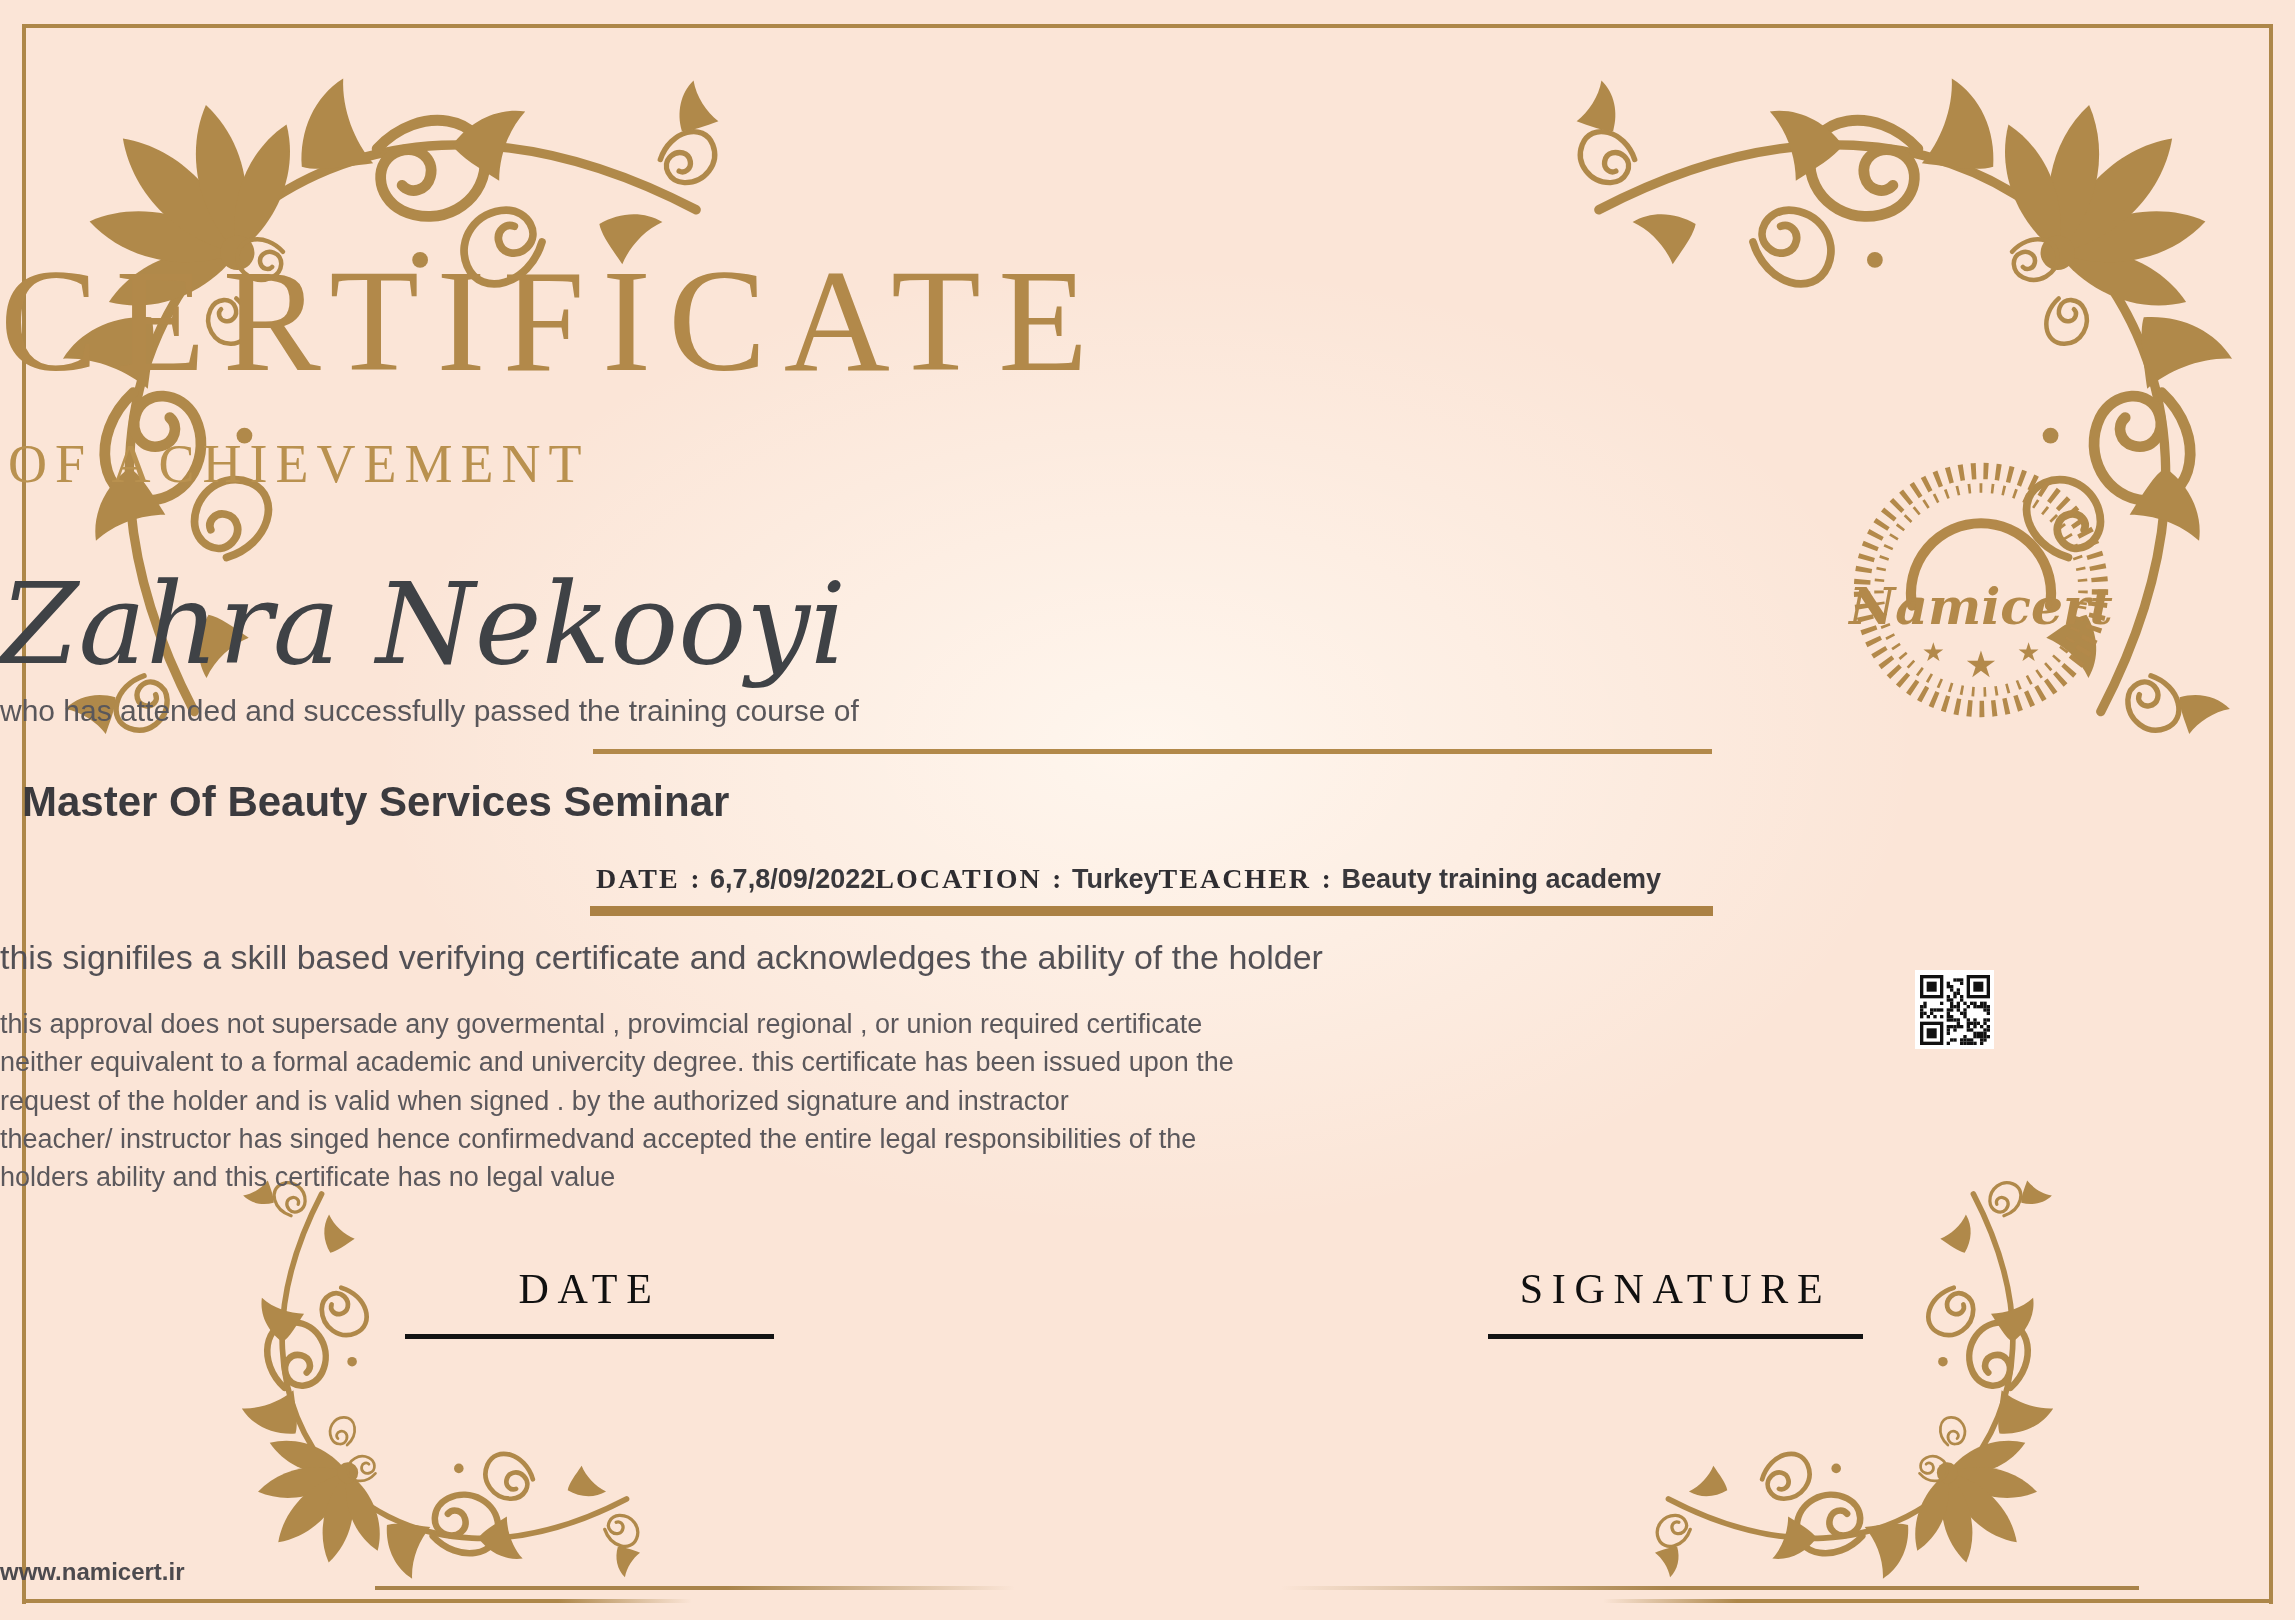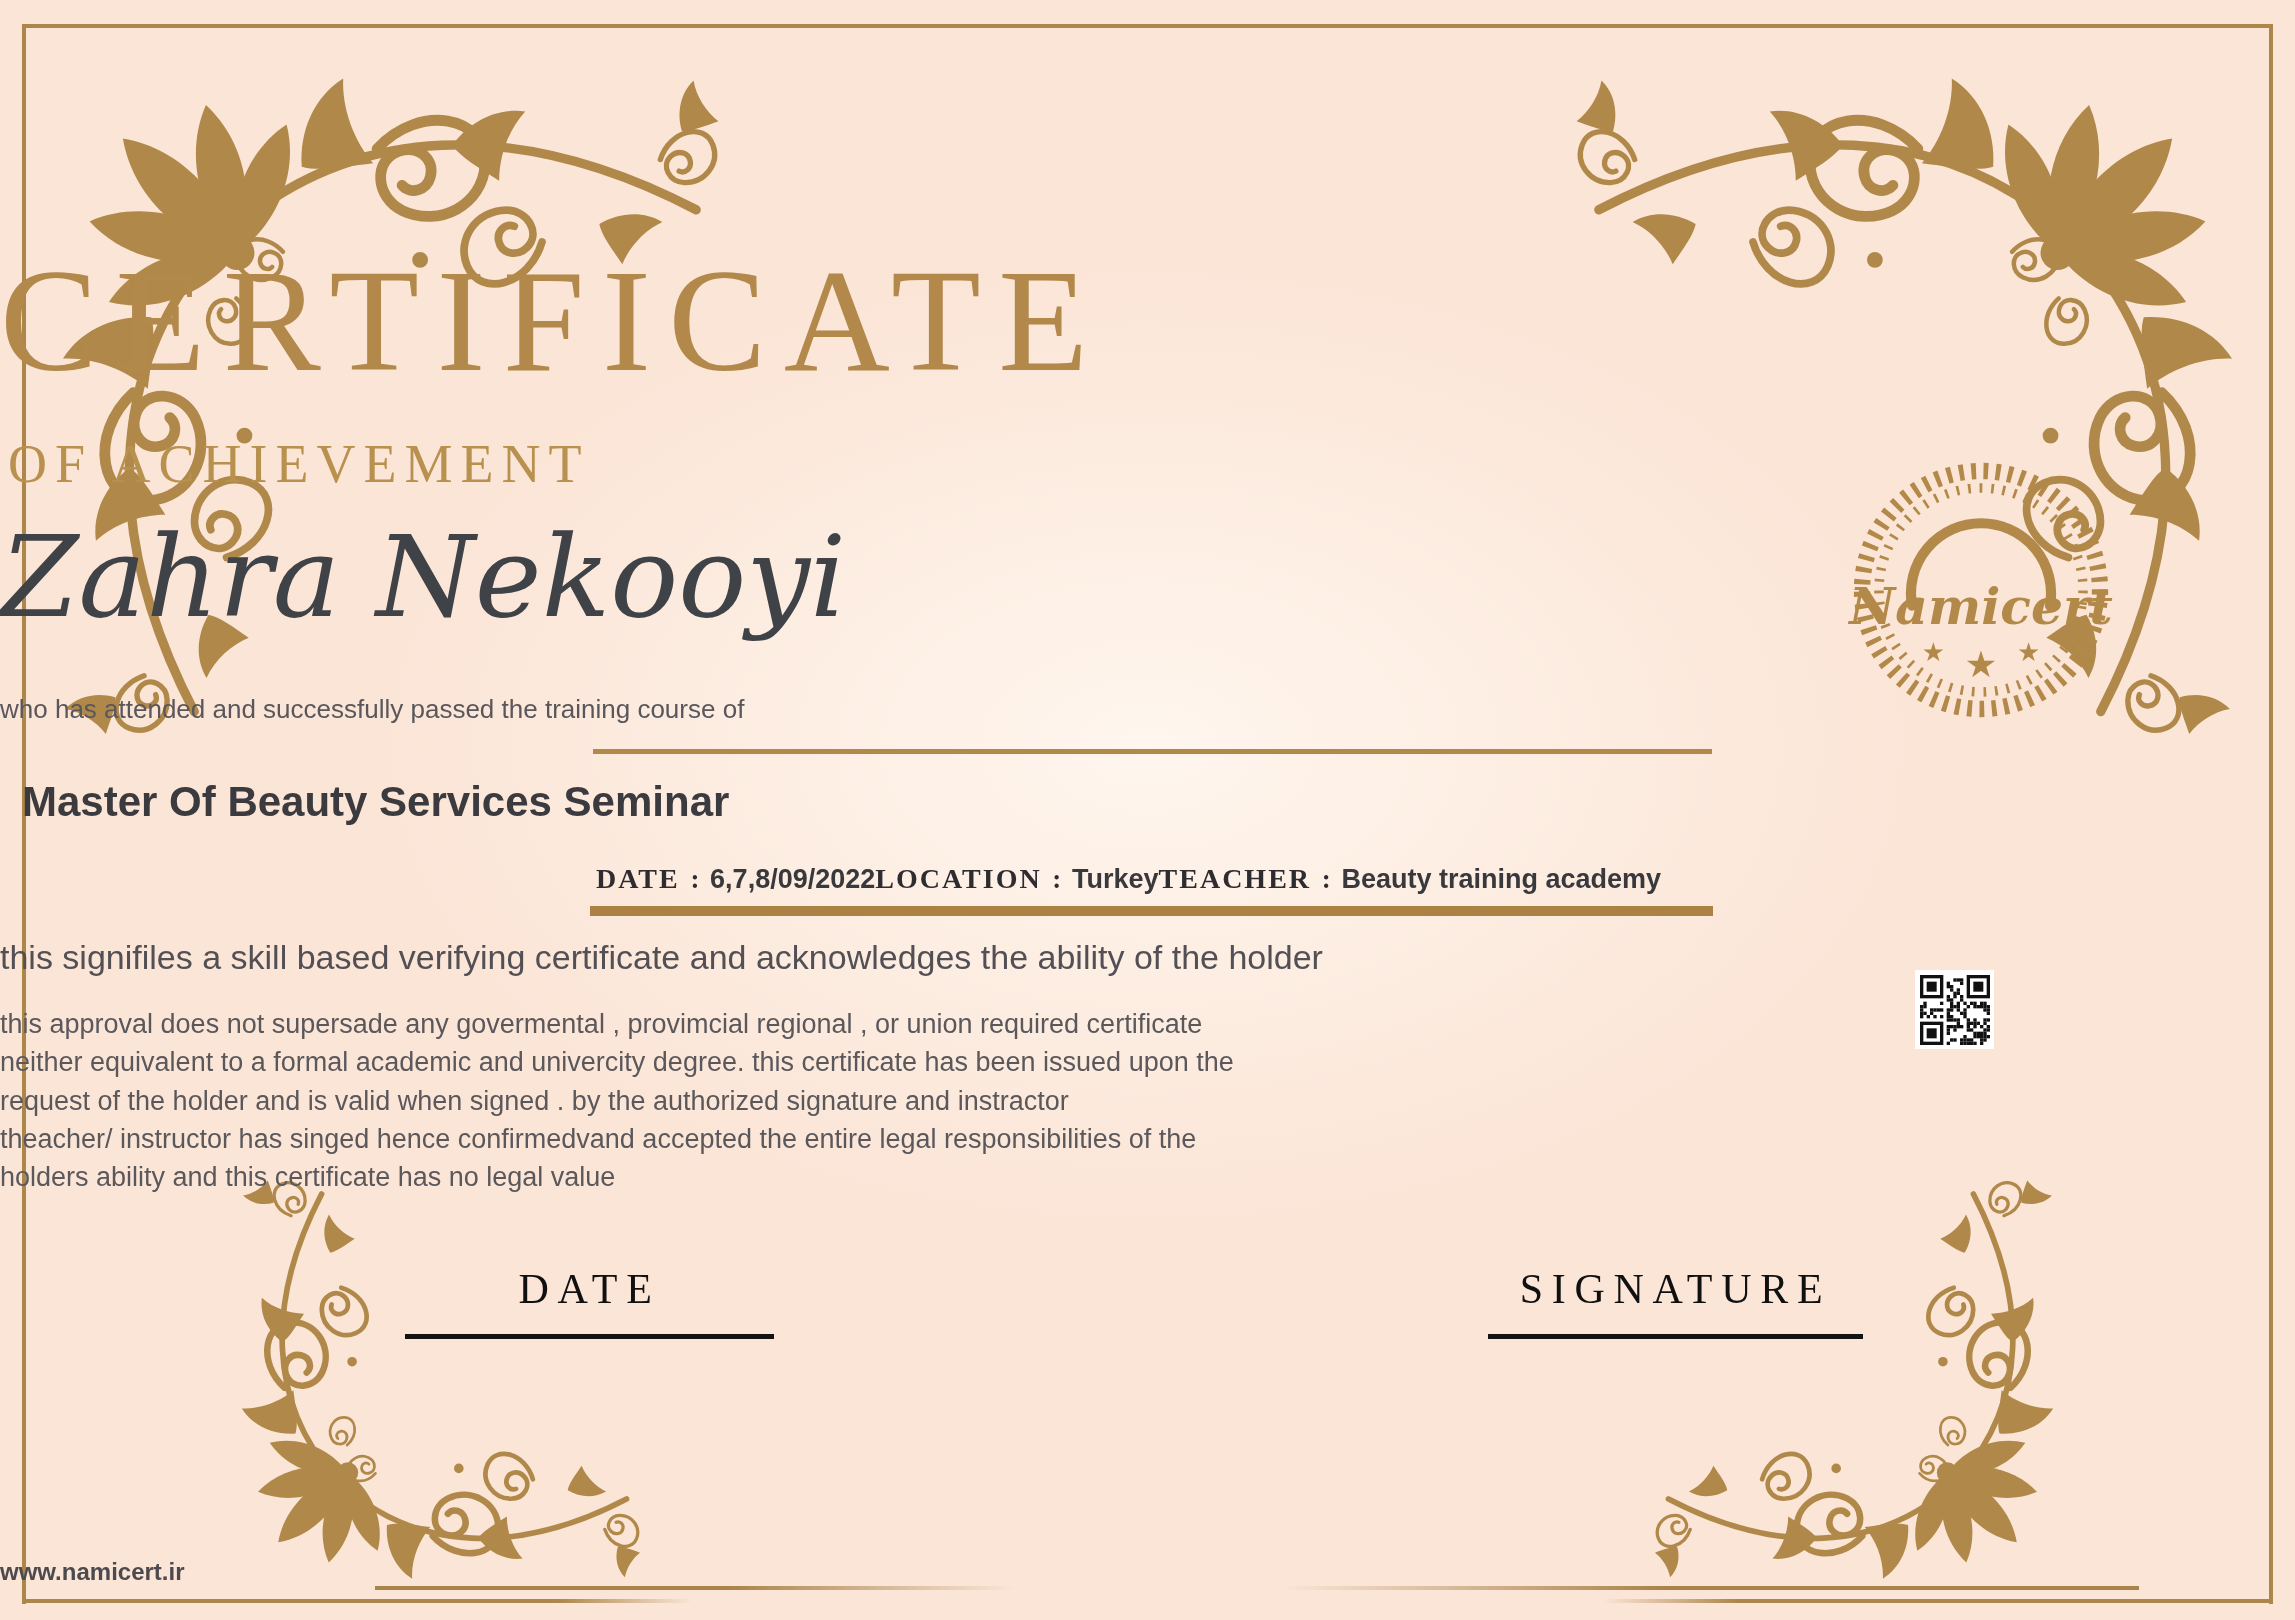--- a/index.html
+++ b/index.html
@@ -27,23 +27,23 @@
   .orn-tl{left:14.7px;top:17.4px;width:717px;height:744px;}
   .orn-tr{right:14.7px;top:17.4px;width:717px;height:744px;transform:scaleX(-1);}
   .orn-bl{left:14.7px;bottom:13.4px;width:831px;height:436px;transform:scaleY(-1);}
   .orn-br{right:14.7px;bottom:13.4px;width:831px;height:436px;transform:scale(-1,-1);}
   
   .cline{position:absolute;left:0;width:100%;}
   .title{top:247px;font-family:"Liberation Serif",serif;font-size:147px;line-height:1;
     color:#b2894a;letter-spacing:17.4px;font-weight:400;}
   .subtitle{top:437px;font-family:"Liberation Serif",serif;font-size:54px;line-height:1;
     color:#b9914f;letter-spacing:8px;font-weight:normal;padding-left:8px;}
-  .name{top:504px;font-family:"DejaVu Serif",serif;font-style:italic;font-size:113px;
+  .name{top:551px;font-family:"DejaVu Serif",serif;font-style:italic;font-size:113px;
     line-height:1.3;color:#3f4246;}
-  .intro{top:696px;font-size:26px;line-height:1;color:#59575b;}
+  .intro{top:696px;font-size:30px;line-height:1;color:#59575b;}
   .rule1{position:absolute;left:593px;width:1119px;top:749px;height:4.7px;background:#b2894a;}
   .course{top:781px;font-size:42px;line-height:1;font-weight:bold;color:#3b3a3e;padding-left:22px;}
   .details{position:absolute;left:596px;width:1116px;top:863px;display:flex;
     justify-content:flex-start;align-items:baseline;}
   .detail{white-space:nowrap;}
   .d-label{font-family:"Liberation Serif",serif;font-weight:bold;font-size:28px;
     letter-spacing:2px;color:#2e2c30;}
   .d-sep{font-family:"Liberation Serif",serif;font-weight:bold;font-size:27px;
     color:#2e2c30;margin:0 10.7px;}
   .d-value{font-weight:bold;font-size:27px;color:#39383c;}

